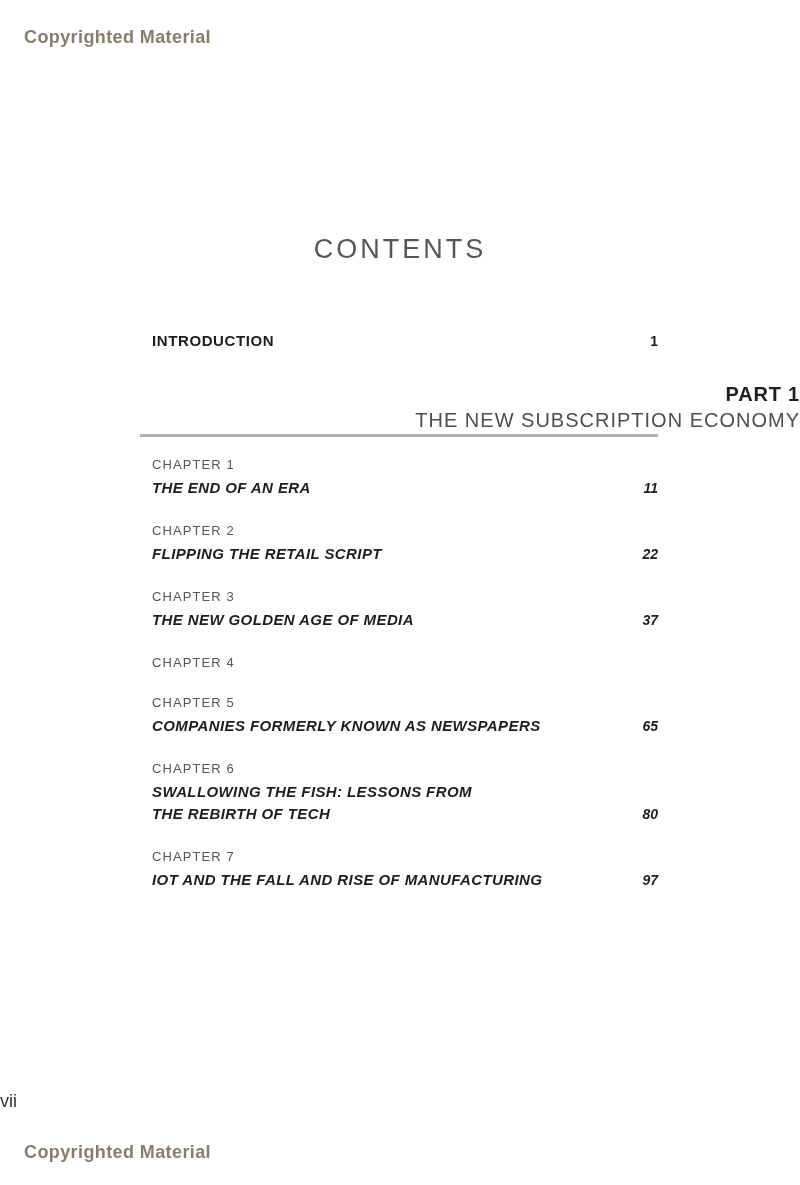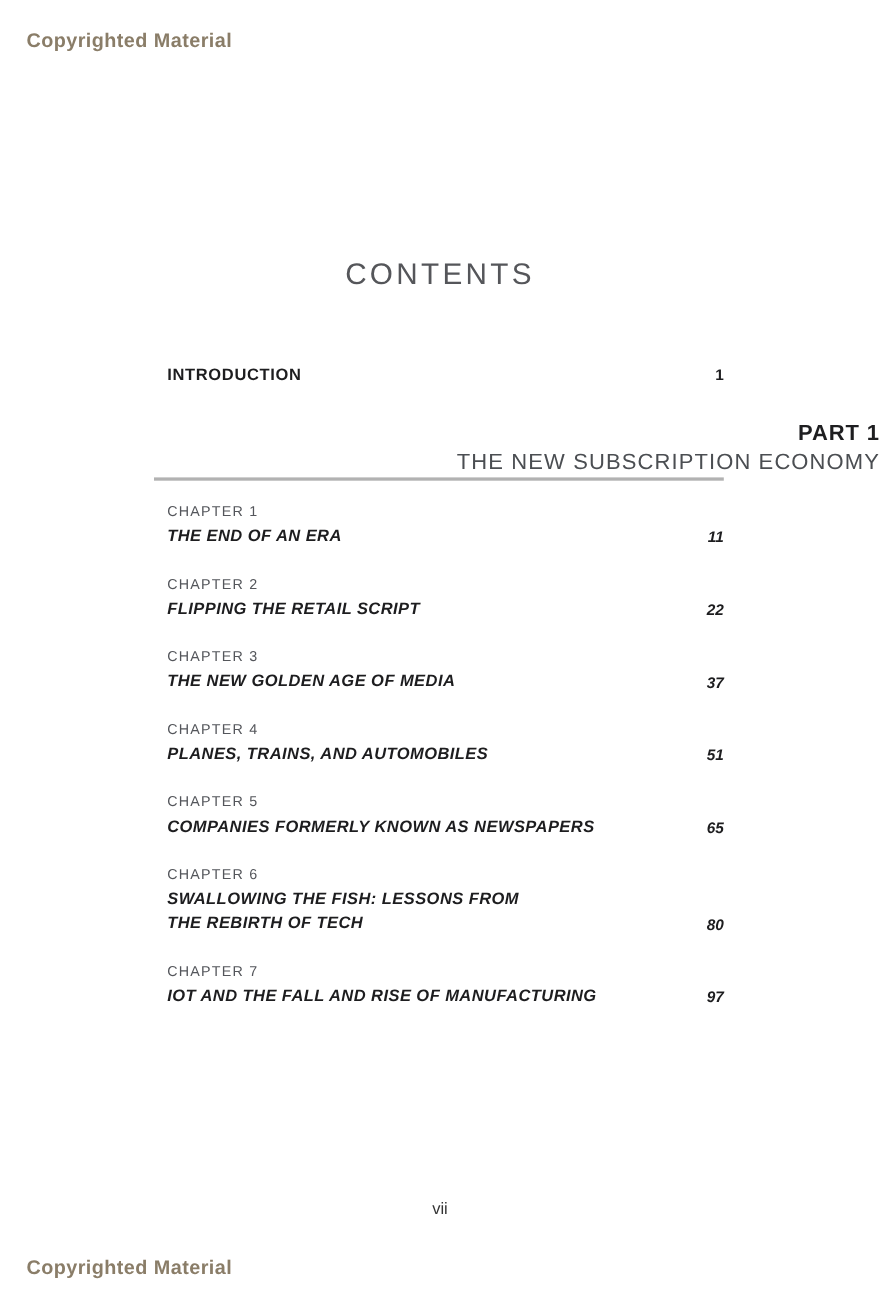--- a/index.html
+++ b/index.html
@@ -131,22 +131,21 @@
     font-weight: 600;
     color: #1d1d1f;
     line-height: 22px;
   }
 
   .folio {
     position: absolute;
     top: 1091px;
     left: 0;
     width: 100%;
-    text-align: center;
-    font-size: 15px;
+    font-size: 18px;
     color: #333333;
   }
 </style>
 </head>
 <body>
 
 <div class="page">
 
   <div class="copyright top">Copyrighted Material</div>
 
@@ -184,24 +183,20 @@
     <div class="chapter-entry">
       <div class="chapter-label">CHAPTER 3</div>
       <div class="chapter-row">
         <div class="chapter-title">THE NEW GOLDEN AGE OF MEDIA</div>
         <div class="chapter-page">37</div>
       </div>
     </div>
 
     <div class="chapter-entry">
       <div class="chapter-label">CHAPTER 4</div>
-      <div class="chapter-row">
-        <div class="chapter-title">PLANES, TRAINS, AND AUTOMOBILES</div>
-        <div class="chapter-page">51</div>
-      </div>
     </div>
 
     <div class="chapter-entry">
       <div class="chapter-label">CHAPTER 5</div>
       <div class="chapter-row">
         <div class="chapter-title">COMPANIES FORMERLY KNOWN AS NEWSPAPERS</div>
         <div class="chapter-page">65</div>
       </div>
     </div>
 

